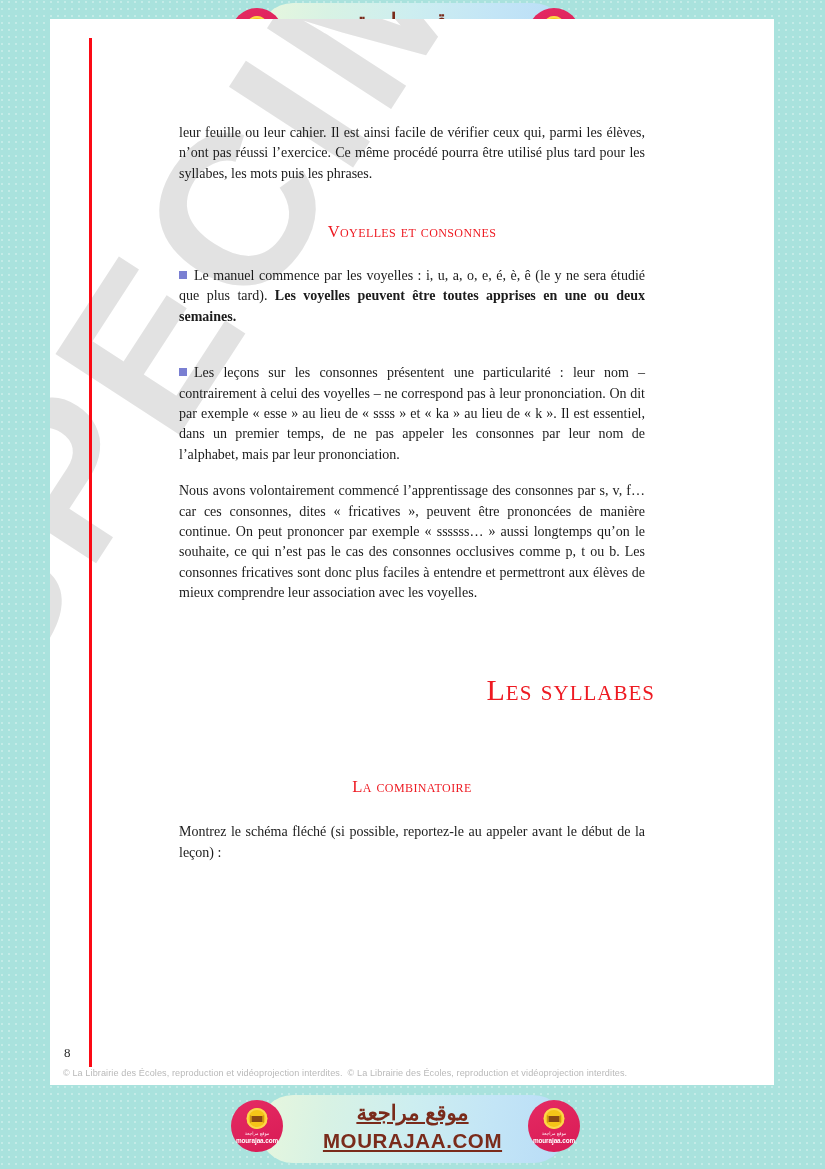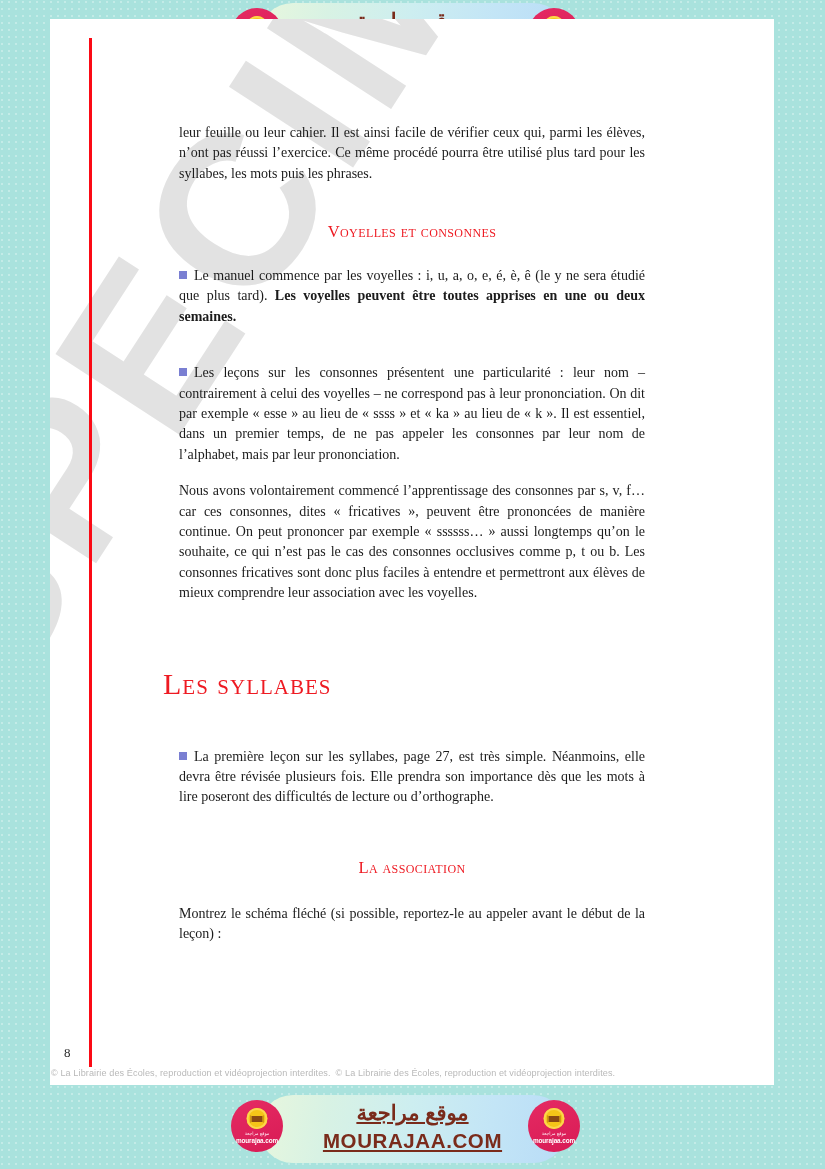--- a/index.html
+++ b/index.html
@@ -101,26 +101,26 @@
     color: #ee1a22;
     font-size: 16.6px;
     font-weight: 400;
     font-variant: small-caps;
     text-align: center;
     letter-spacing: .4px;
     line-height: 1.25;
   }
 
   h1.big-title {
-    margin: 0;
+    margin: 6px;
     color: #ee1a22;
     font-size: 30px;
     font-weight: 400;
     font-variant: small-caps;
-    text-align: left;
+    text-align: right;
     letter-spacing: 1px;
     line-height: 1.2;
   }
 
   .sp-before-h2 { height: 22px; }
   .sp-after-h2  { height: 7px; }
   .sp-para      { height: 4px; }
   .sp-bigtitle-before { height: 46px; }
   .sp-bigtitle-after  { height: 20px; }
   .sp-sub-after { height: 9px; }
@@ -130,21 +130,21 @@
   #page-number {
     position: absolute;
     left: 14px;
     top: 1026px;
     font-size: 13px;
     color: #2a2a2a;
   }
 
   #copyright {
     position: absolute;
-    left: 1px;
+    left: 13px;
     top: 1049px;
     width: 700px;
     font-family: "Liberation Sans", sans-serif;
     font-size: 9.1px;
     color: #b9b9b9;
     letter-spacing: .1px;
     white-space: nowrap;
   }
   #copyright span { margin-right: 5px; }
 
@@ -305,26 +305,23 @@
       <p class="body tight">
         <span>Nous avons volontairement commencé l’apprentissage des consonnes par </span><span class="it">s, v, f…</span><span> car ces consonnes, dites « fricatives », peuvent être prononcées de manière continue. On peut prononcer par exemple « ssssss… » aussi longtemps qu’on le souhaite, ce qui n’est pas le cas des consonnes occlusives comme </span><span class="it">p, t</span><span> ou </span><span class="it">b</span><span>. Les consonnes fricatives sont donc plus faciles à entendre et permettront aux élèves de mieux comprendre leur association avec les voyelles.</span>
       </p>
 
       <div class="sp-bigtitle-before"></div>
       <h1 class="big-title">Les syllabes</h1>
       <div class="sp-bigtitle-after"></div>
 
       <div class="sp-sub-after"></div>
 
-      <p class="body">
-        <span class="bullet-sq"></span><span>La première leçon sur les syllabes, page 27, est très simple. Néanmoins, elle devra être révisée plusieurs fois. Elle prendra son importance dès que les mots à lire poseront des difficultés de lecture ou d’orthographe.</span>
-      </p>
 
       <div class="sp-block"></div>
-      <h2 class="section">La association</h2>
+      <h2 class="section">La combinatoire</h2>
       <div class="sp-sub-after"></div>
 
 
       <p class="body tight">Montrez le schéma fléché (si possible, reportez-le au appeler avant le début de la leçon) :</p>
 
     </div>
 
     <div id="page-number">8</div>
 
     <div id="copyright">

